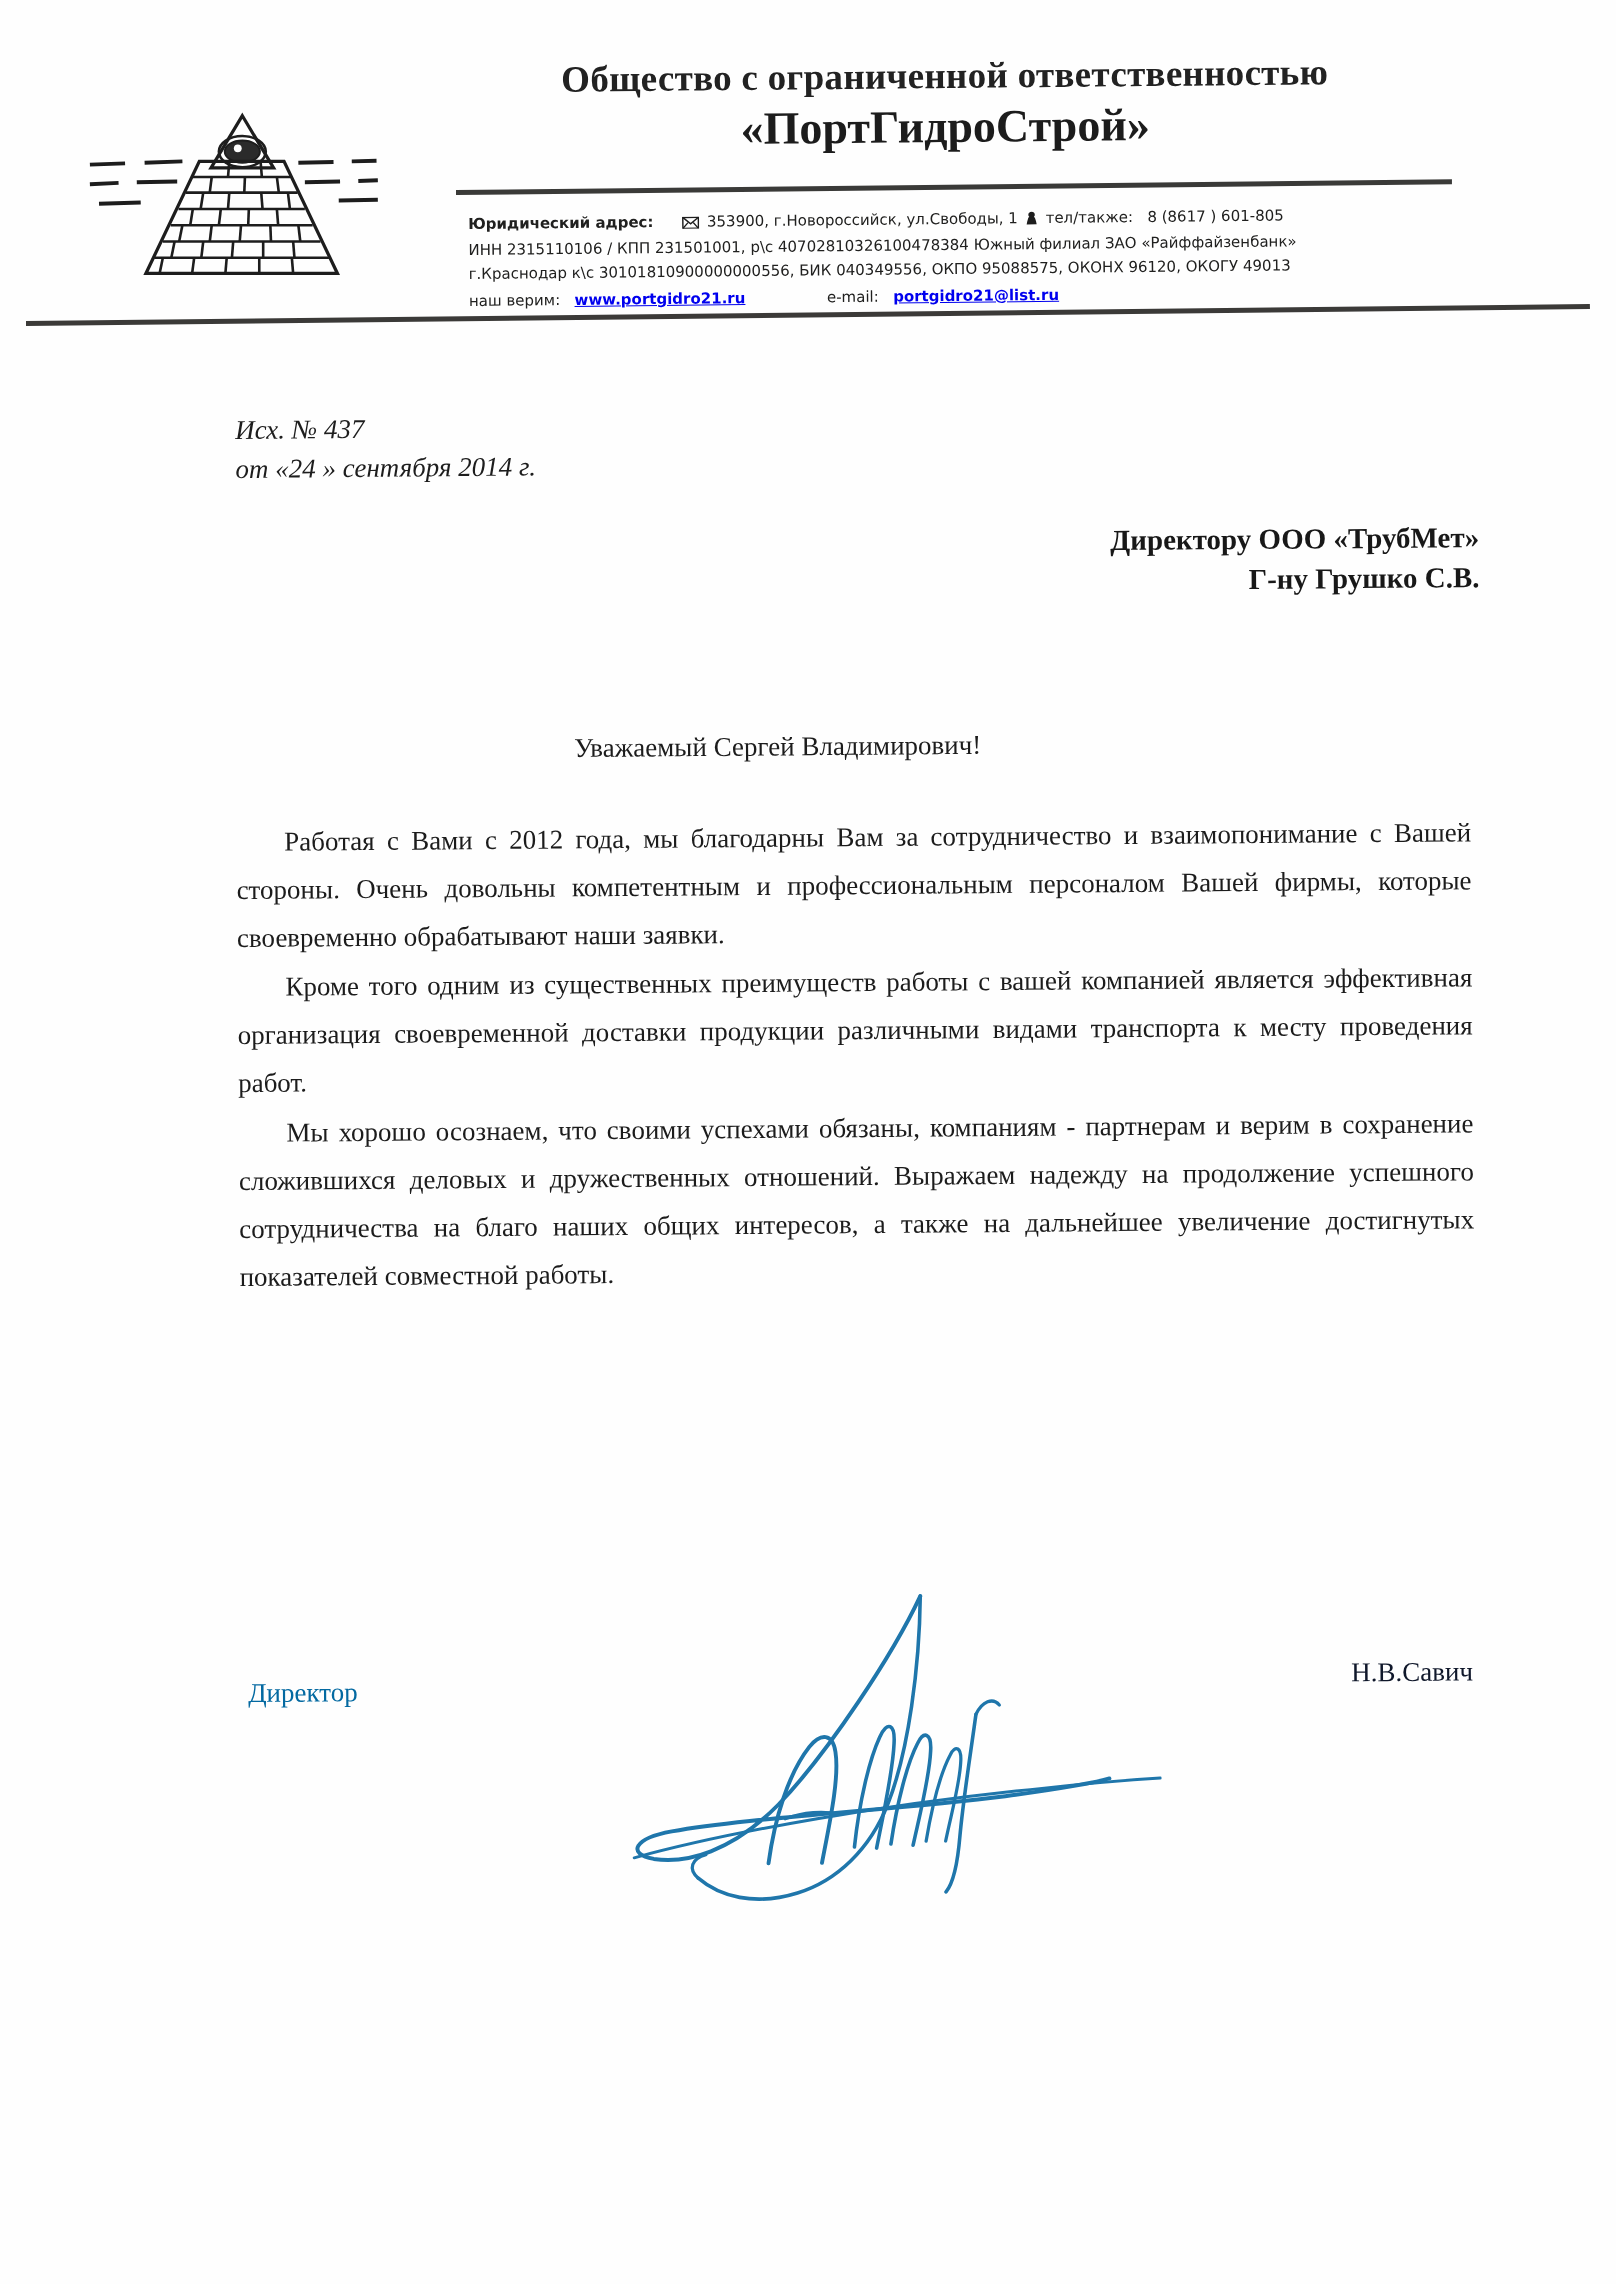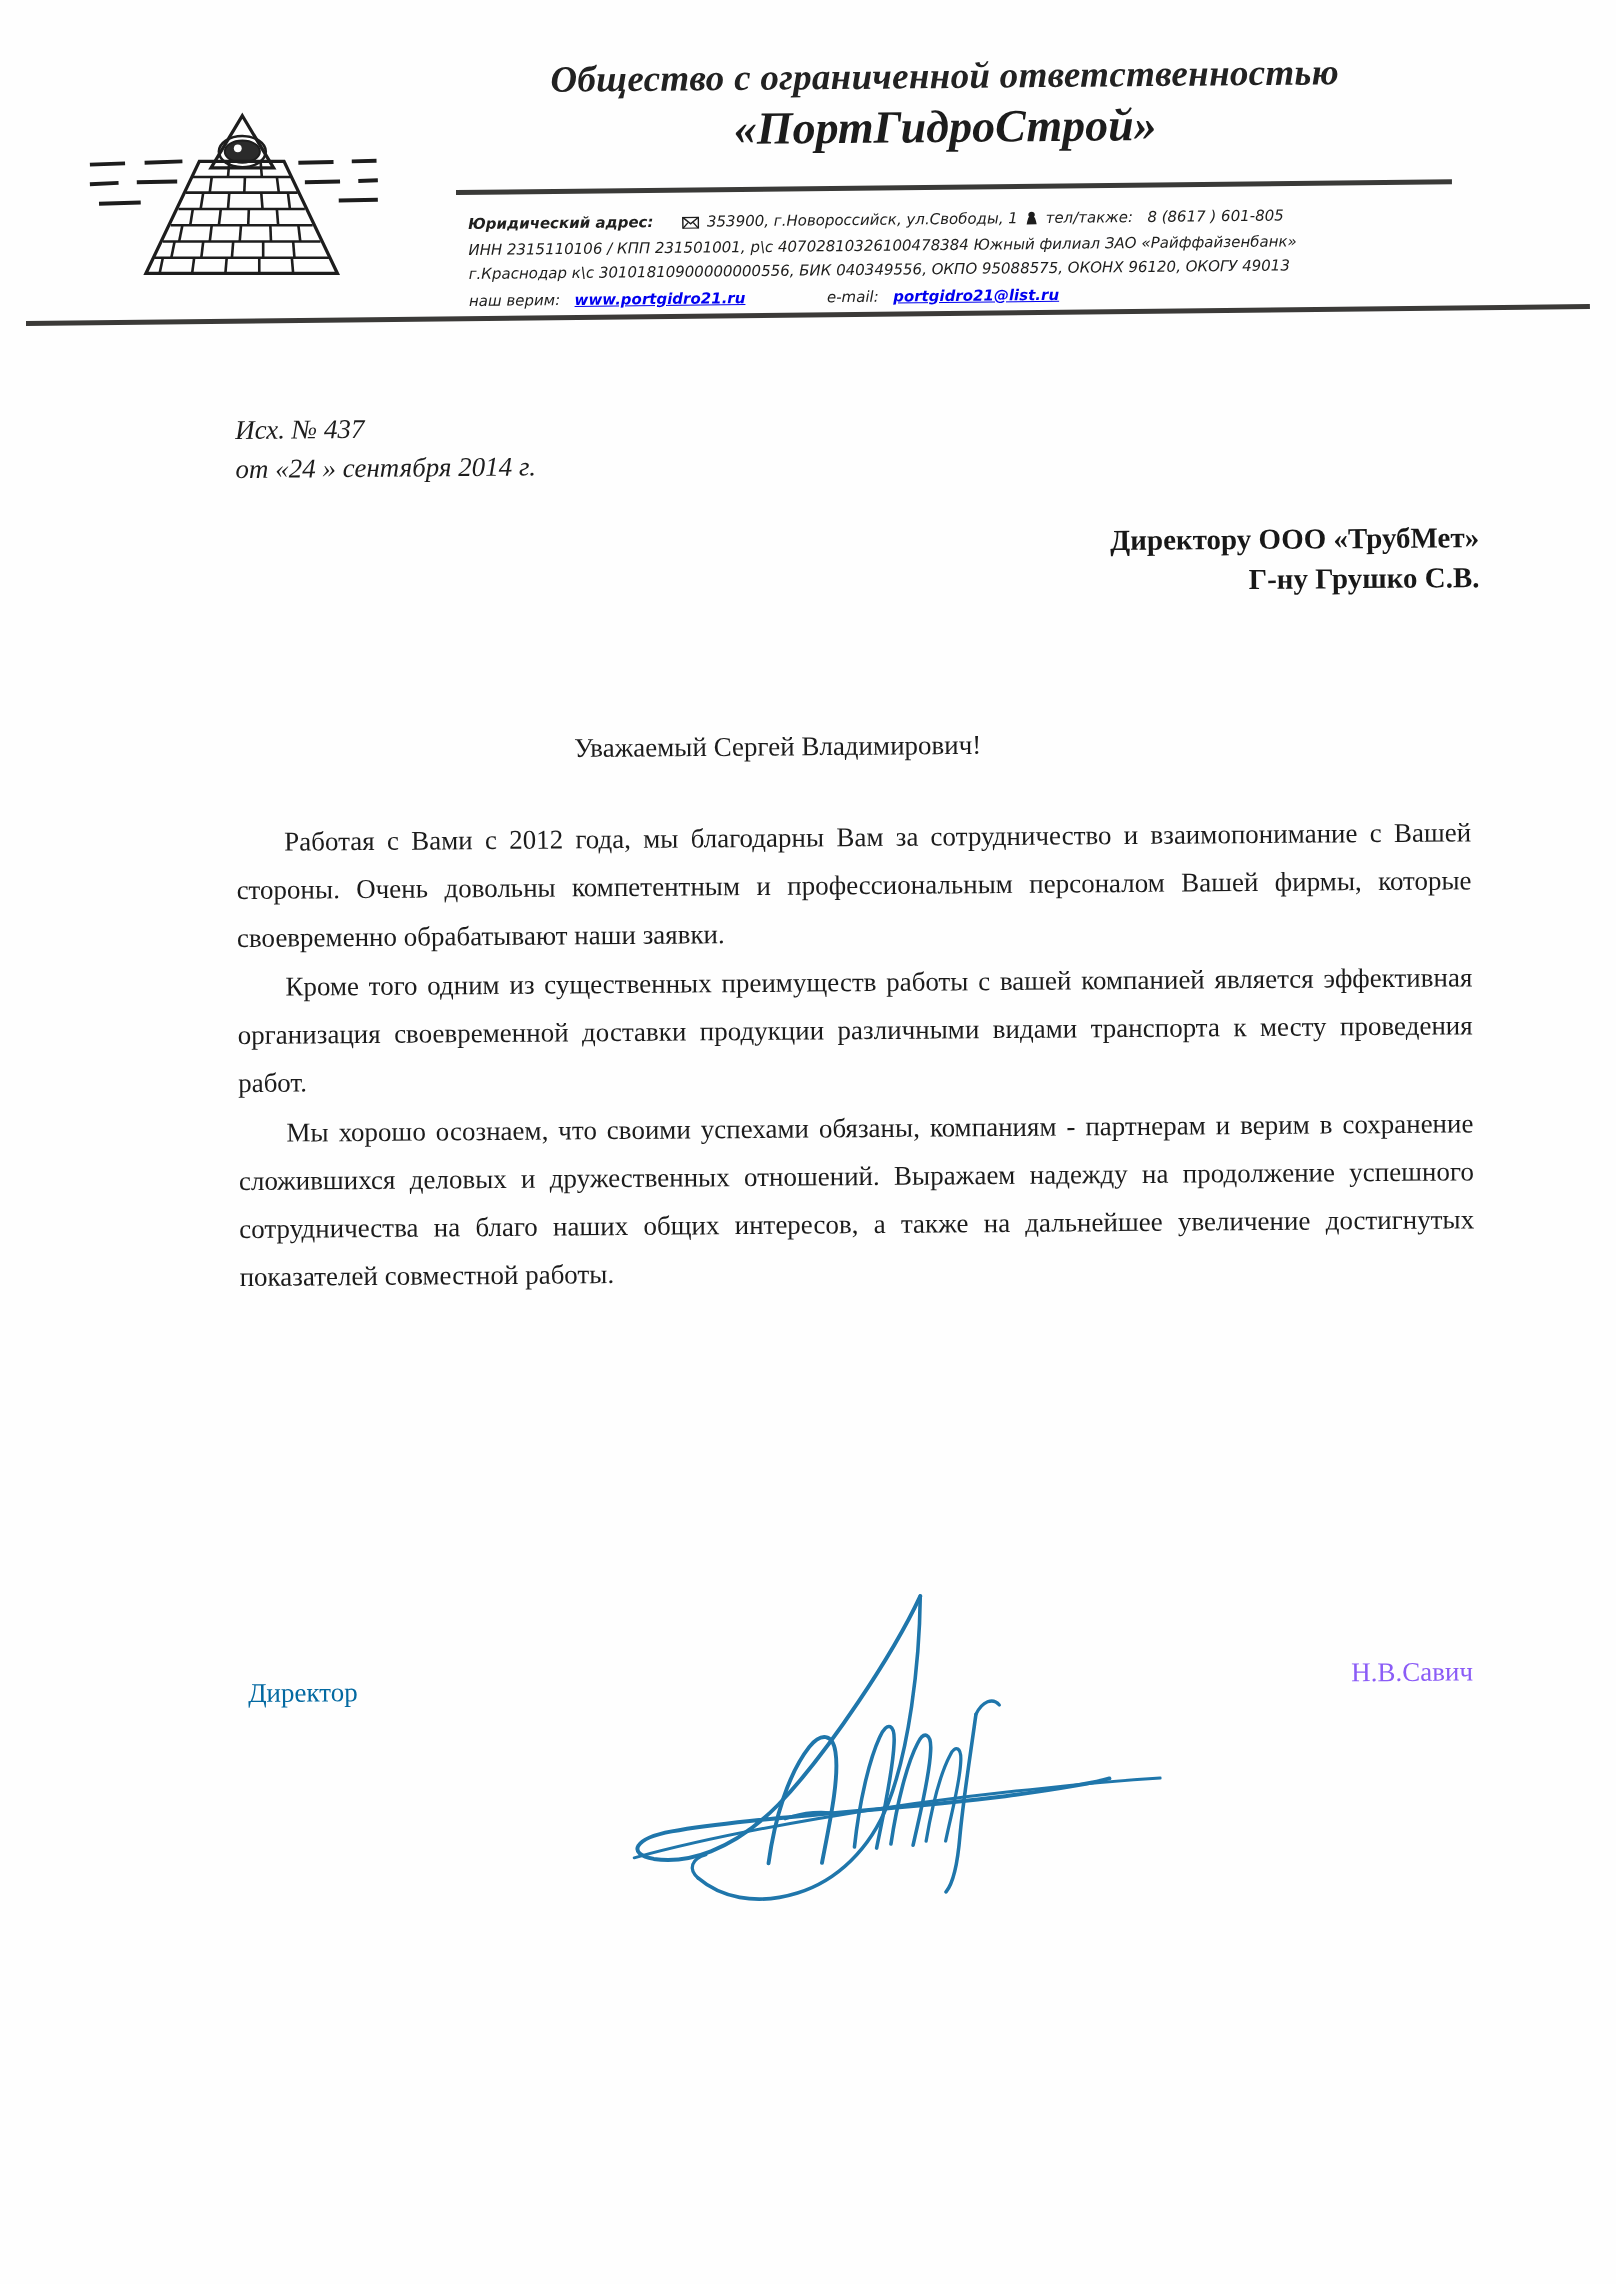--- a/index.html
+++ b/index.html
@@ -19,21 +19,20 @@
     background: #fefefe;
     overflow: hidden;
   }
 
   
   #letterhead {
     position: absolute;
     left: 0; top: 0;
     width: 1557px;
     height: 352px;
-    font-style: italic;
   }
 
   
   #logo {
     position: absolute;
     left: 78px;
     top: 78px;
     width: 300px;
     height: 228px;
   }
@@ -200,21 +199,21 @@
     font-size: 27px;
     color: #0369a1;
     white-space: nowrap;
   }
   #sig-name {
     position: absolute;
     right: 0;
     top: -11.7px;
     font-family: "Liberation Serif", serif;
     font-size: 27px;
-    color: #8b5cf6;
+    color: #0f172a;
     white-space: nowrap;
   }
   #signature-ink {
     position: absolute;
     left: 365px;
     top: -117px;
     width: 548px;
     height: 365px;
     pointer-events: none;
   }

